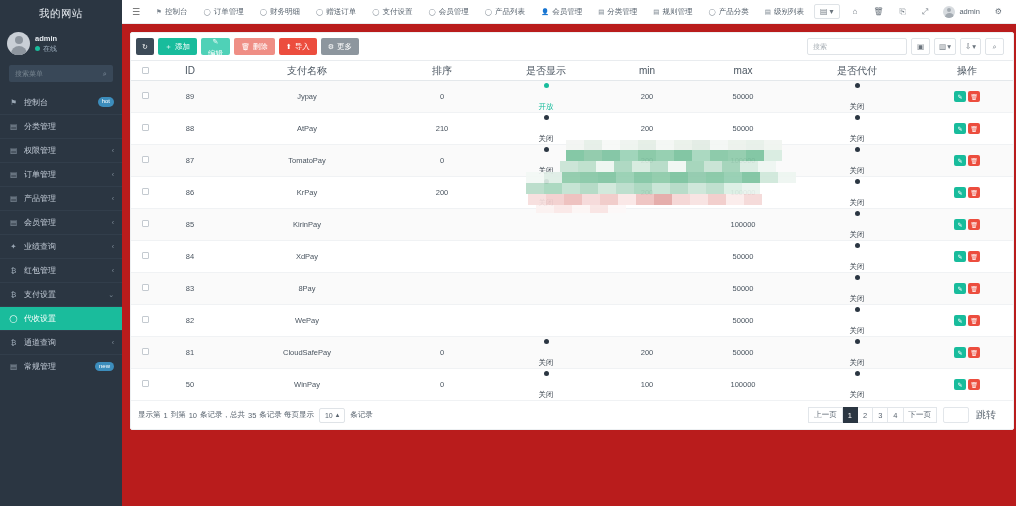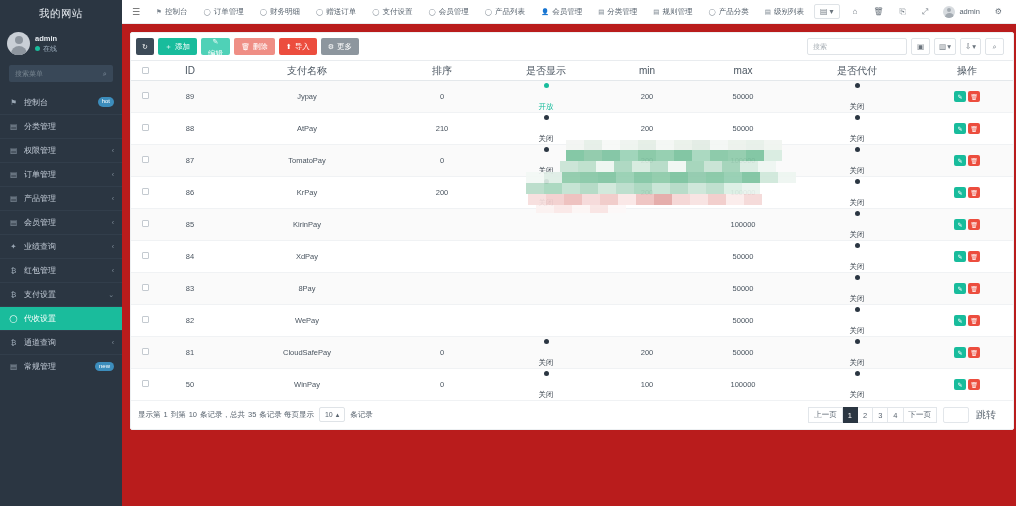--- a/index.html
+++ b/index.html
@@ -183,21 +183,21 @@
     font-size: 6px; color: #fff; cursor: pointer;
   }
   .op-btn.e { background: #18bc9c; }
   .op-btn.d { background: #ec4d3e; }
 
   
   .censor { position: absolute; pointer-events: none; }
 
   
   .tfoot {
-    display: flex; align-items: flex-start; justify-content: space-between;
+    display: flex; align-items: center; justify-content: space-between;
     padding: 6px 5px 6px 7px;
   }
   .foot-info { font-size: 7.5px; color: #5a6570; display: flex; align-items: center; gap: 3px; }
   .per-page {
     border: 1px solid #dfe3e7; border-radius: 2px; height: 15px;
     font-size: 7px; color: #5a6570; display: inline-flex; align-items: center;
     gap: 3px; padding: 0 5px; background: #fff; cursor: pointer; margin: 0 2px;
   }
   .pager { display: flex; align-items: center; gap: 0; padding-right: 5px; }
   .pg {

